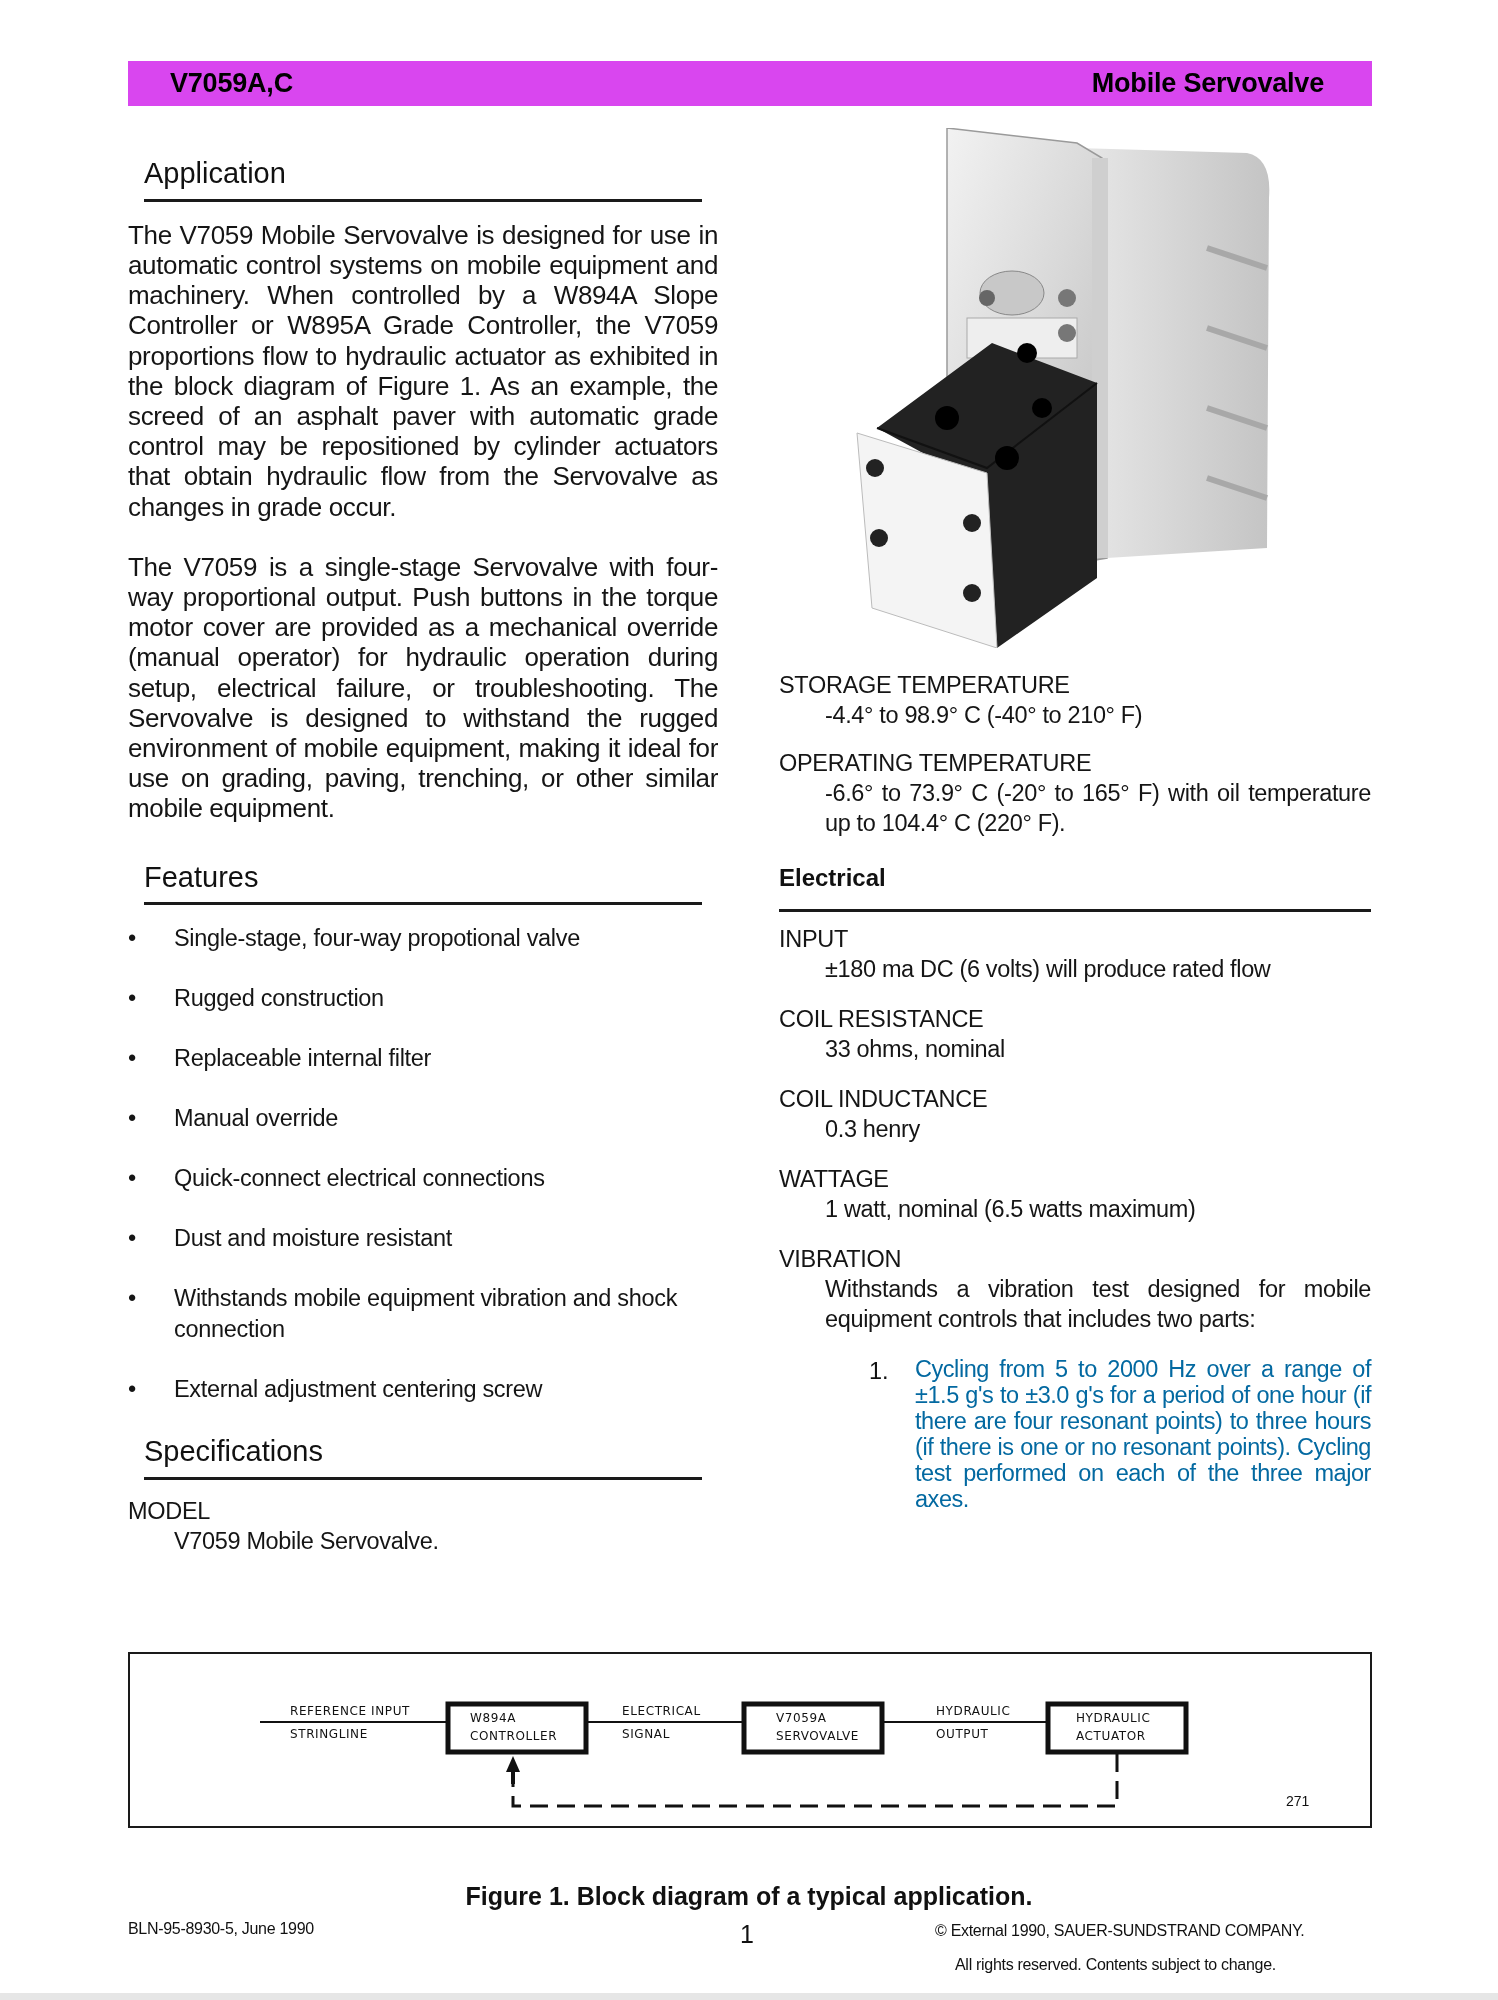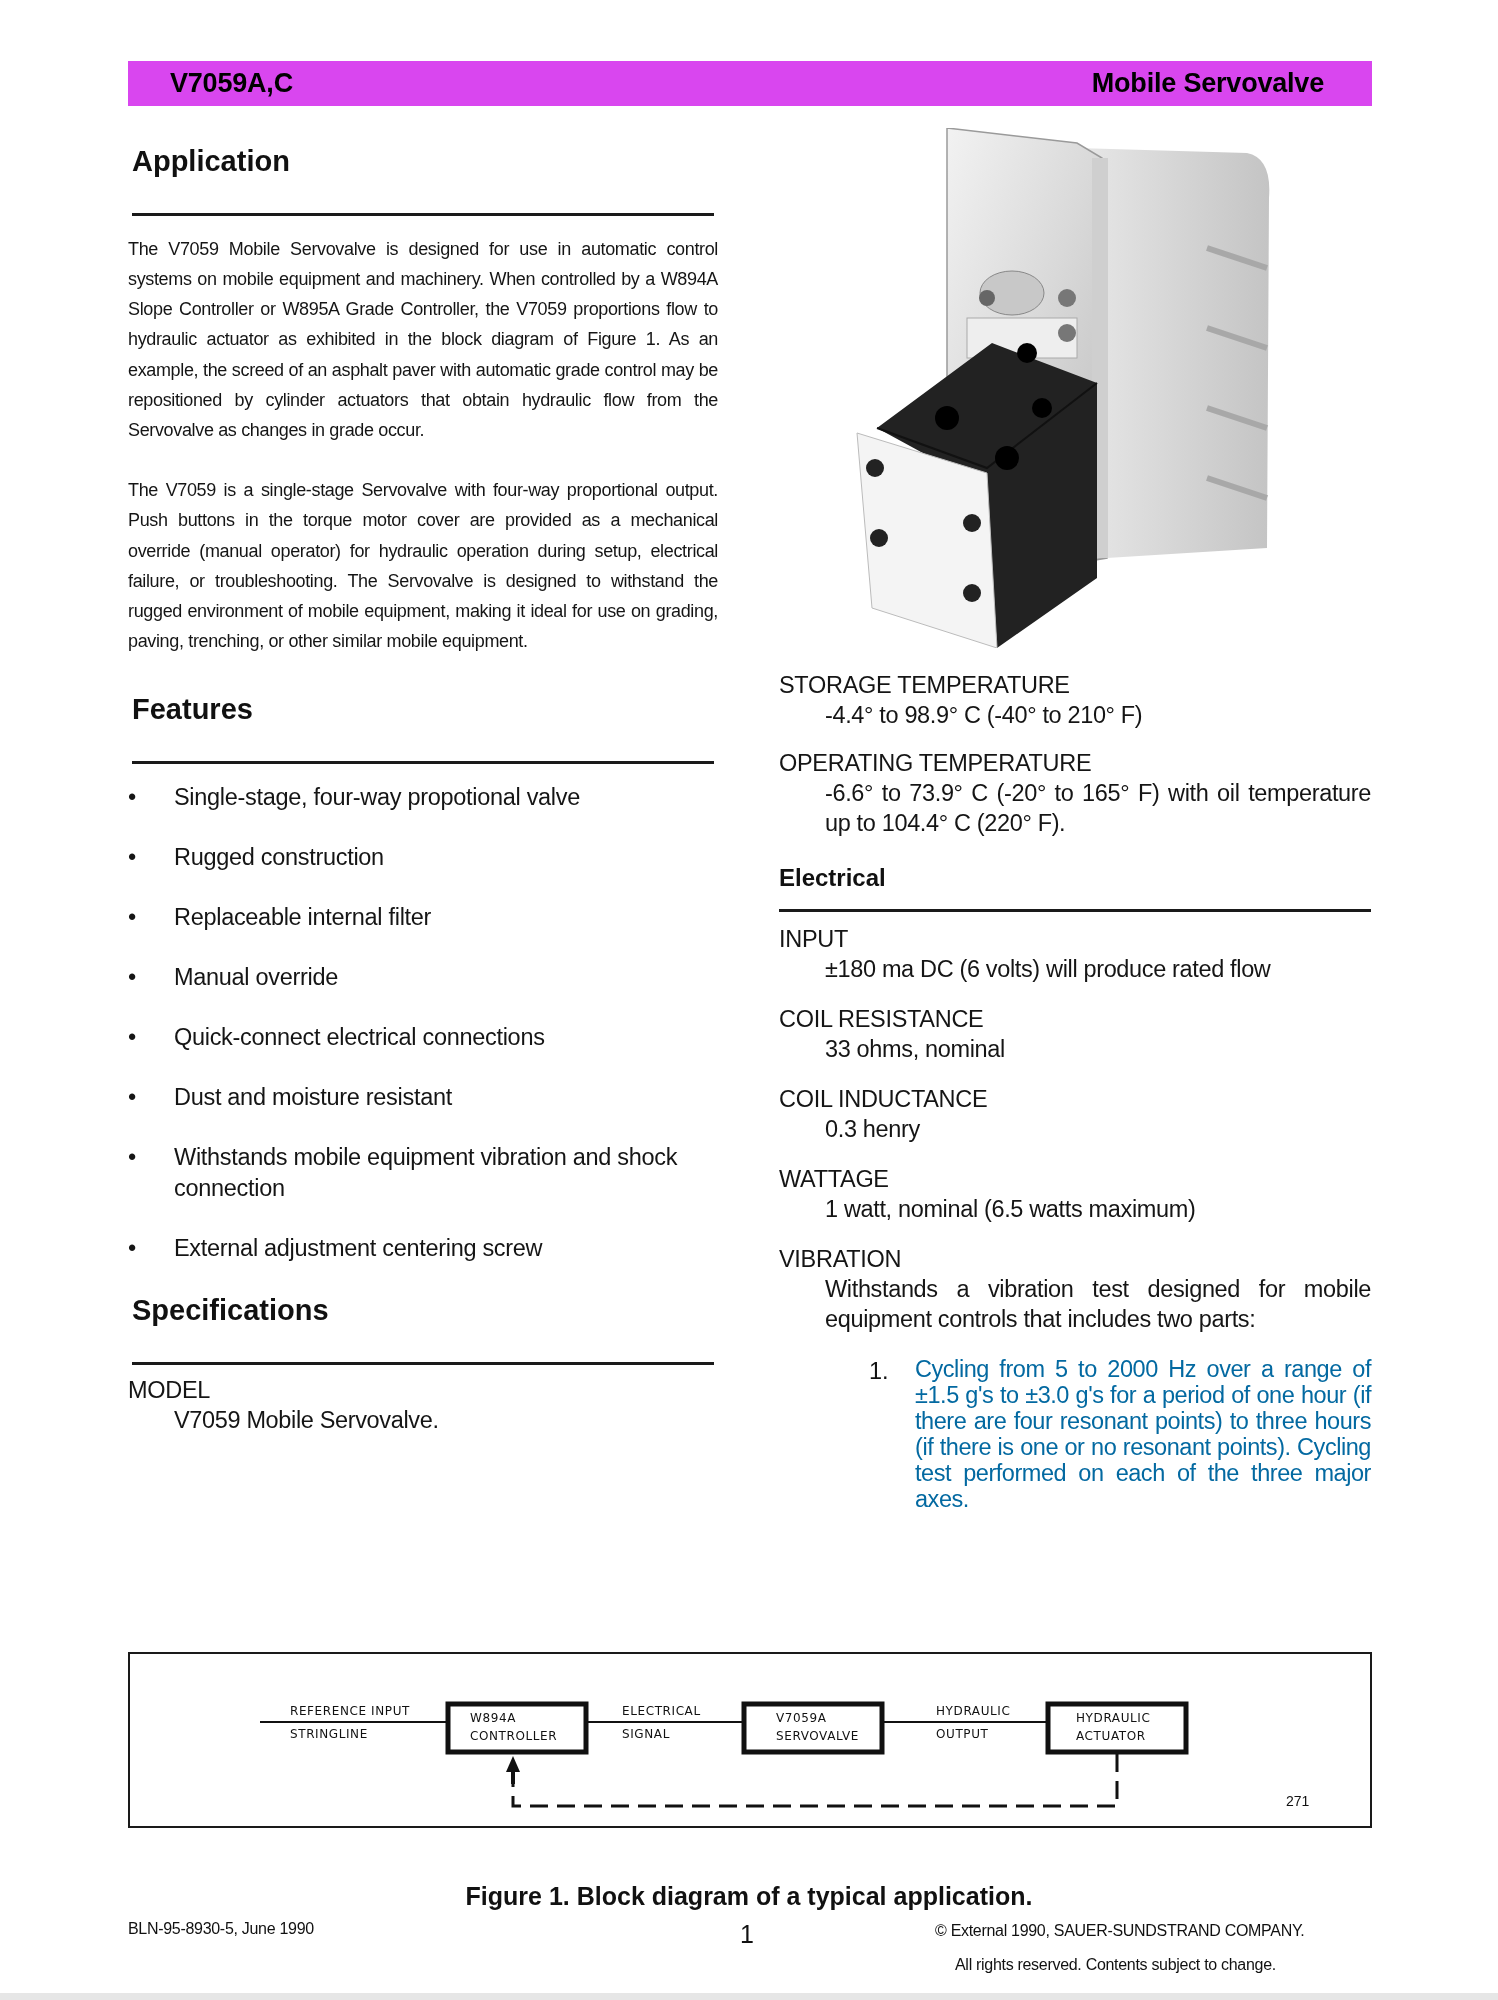--- a/index.html
+++ b/index.html
@@ -13,29 +13,29 @@
     position: absolute; left: 128px; top: 61px; width: 1244px; height: 45px;
     background: #d946ef; display: flex; justify-content: space-between; align-items: center;
     box-sizing: border-box; padding: 0 48px 0 42px;
   }
   .header-bar span { font-weight: bold; font-size: 27px; color: #000; letter-spacing: -0.2px; }
 
   .col-left { position: absolute; left: 128px; top: 140px; width: 590px; }
   .col-right { position: absolute; left: 779px; width: 592px; }
 
   h2.section {
-    margin: 4px; font-size: 29px; font-weight: bold; color: #111;
-    padding-bottom: 34px; border-bottom: 3px solid #1a1a1a; line-height: 1.2;
+    margin: 16px; font-size: 29px; font-weight: normal; color: #111;
+    padding-bottom: 8px; border-bottom: 3px solid #1a1a1a; line-height: 1.2;
   }
   h3.subsection {
     margin: 0; font-size: 24px; font-weight: bold; color: #111;
     padding-bottom: 16px; border-bottom: 3px solid #1a1a1a; line-height: 1.2;
   }
   p.body {
-    margin: 18px 0 0 0; font-size: 18px; line-height: 30.2px; text-align: justify;
+    margin: 18px 0 0 0; font-size: 26px; line-height: 30.2px; text-align: justify;
     letter-spacing: -0.35px; color: #151515;
   }
 
   ul.features { list-style: none; margin: 18px 0 0 0; padding: 0; }
   ul.features li { position: relative; padding-left: 46px; font-size: 23.5px; line-height: 31px; margin-bottom: 29px; letter-spacing: -0.3px; color:#151515; }
   ul.features li .bullet { position: absolute; left: 0; top: 0; width: 20px; }
 
   .spec-label { font-size: 23.5px; line-height: 30px; color: #151515; letter-spacing: -0.3px; }
   .spec-value { font-size: 23.5px; line-height: 30px; padding-left: 46px; color: #151515; letter-spacing: -0.35px; text-align: justify; }
   .spec-block { margin-bottom: 18px; }

